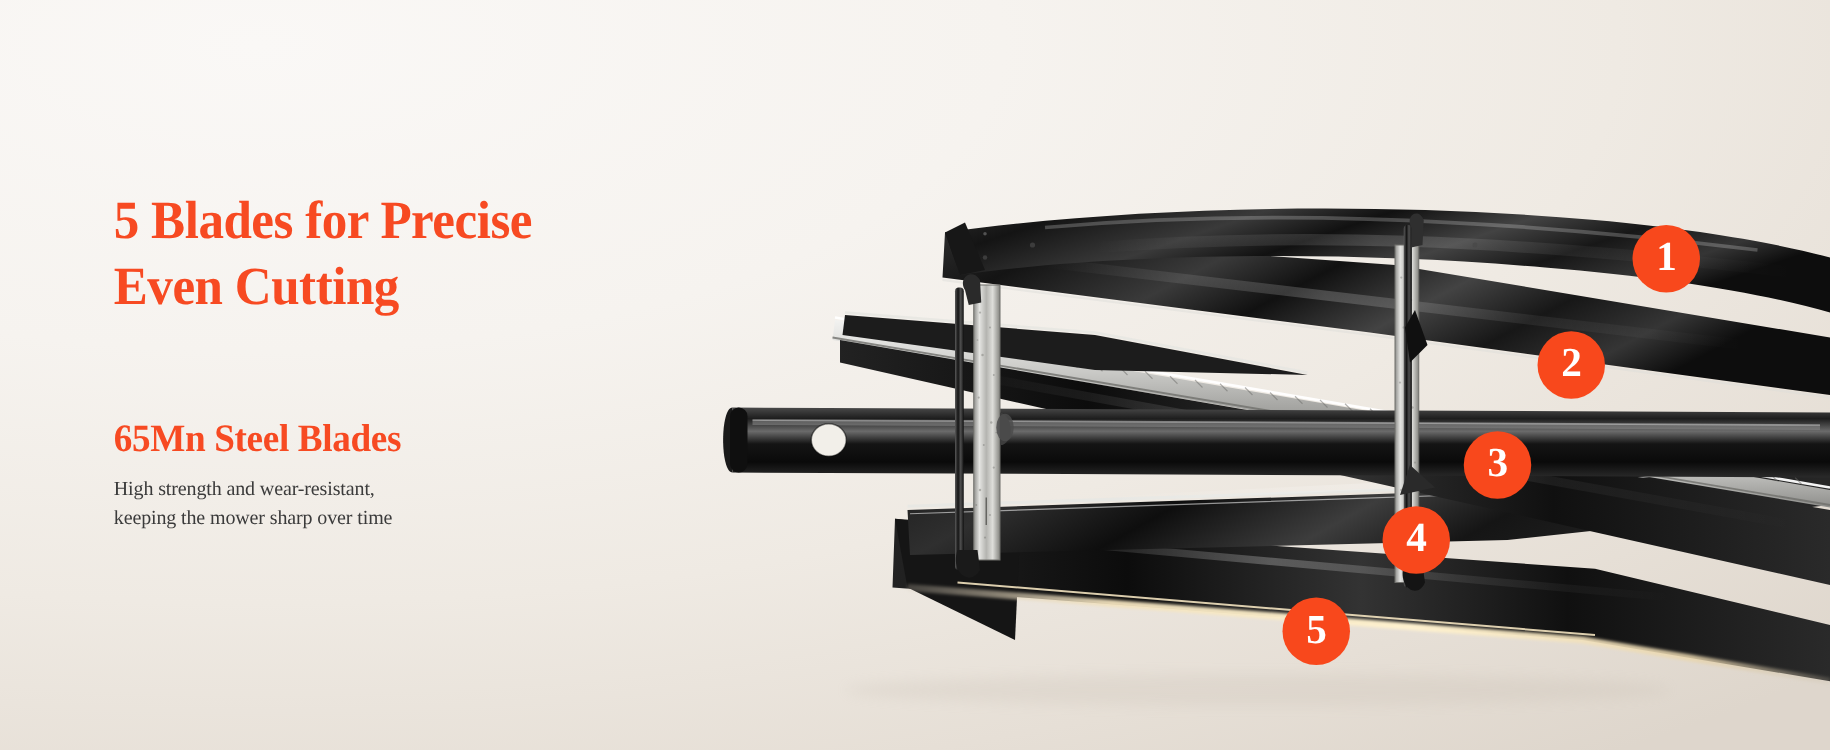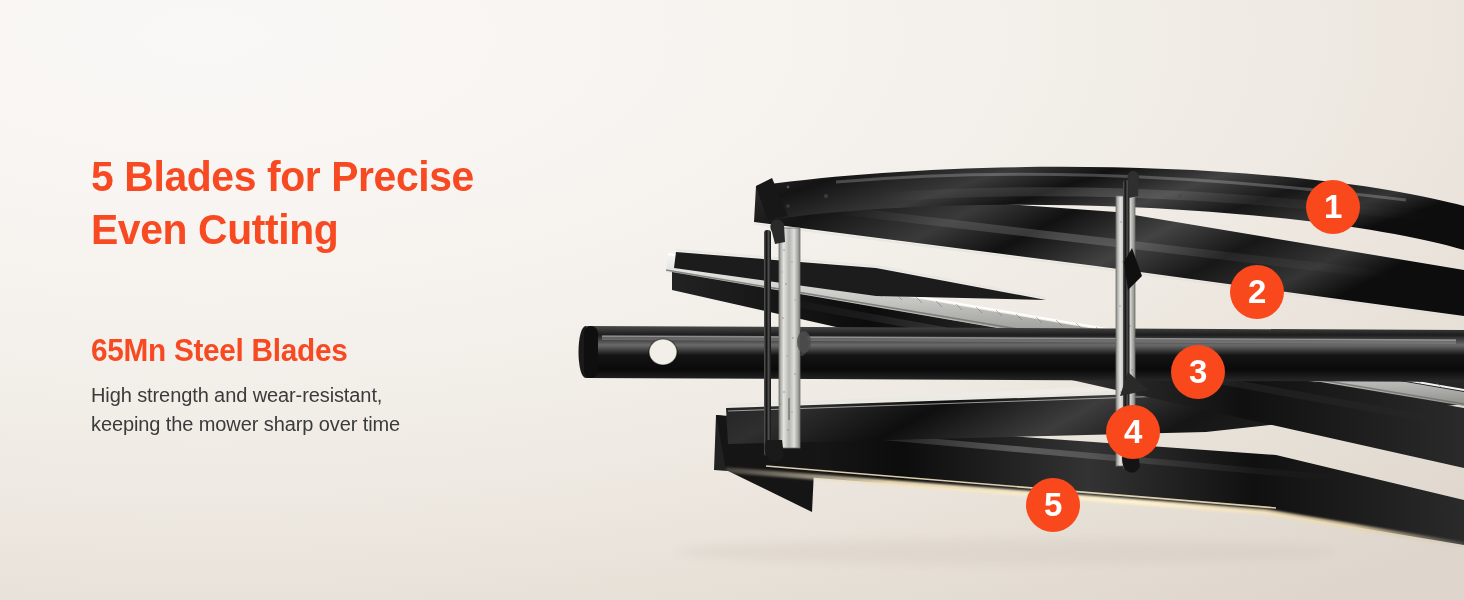--- a/index.html
+++ b/index.html
@@ -12,20 +12,21 @@
     -webkit-font-smoothing: antialiased;
   }
 
   #stage {
     position: relative;
     width: 1464px;
     height: 600px;
     overflow: hidden;
     background:
       radial-gradient(120% 120% at 14% 6%, #faf8f6 0%, #f6f3ef 34%, #efeae3 62%, #e6dfd6 84%, #ded6cc 100%);
+    font-family: Liberation Serif, serif;
   }
 
   
   .copy {
     position: absolute;
     left: 91px;
     top: 150px;
     width: 500px;
   }
 
@@ -55,21 +56,21 @@
     font-weight: 700;
     line-height: 1.2;
     letter-spacing: -0.3px;
     transform: scaleX(0.96);
     transform-origin: left center;
   }
 
   .body-copy {
     margin: 0;
     color: #3b3b3b;
-    font-size: 20px;
+    font-size: 16px;
     line-height: 1.42;
     font-weight: 400;
     white-space: pre-line;
     letter-spacing: -0.1px;
   }
 
   
   .photo {
     position: absolute;
     left: 576px;

